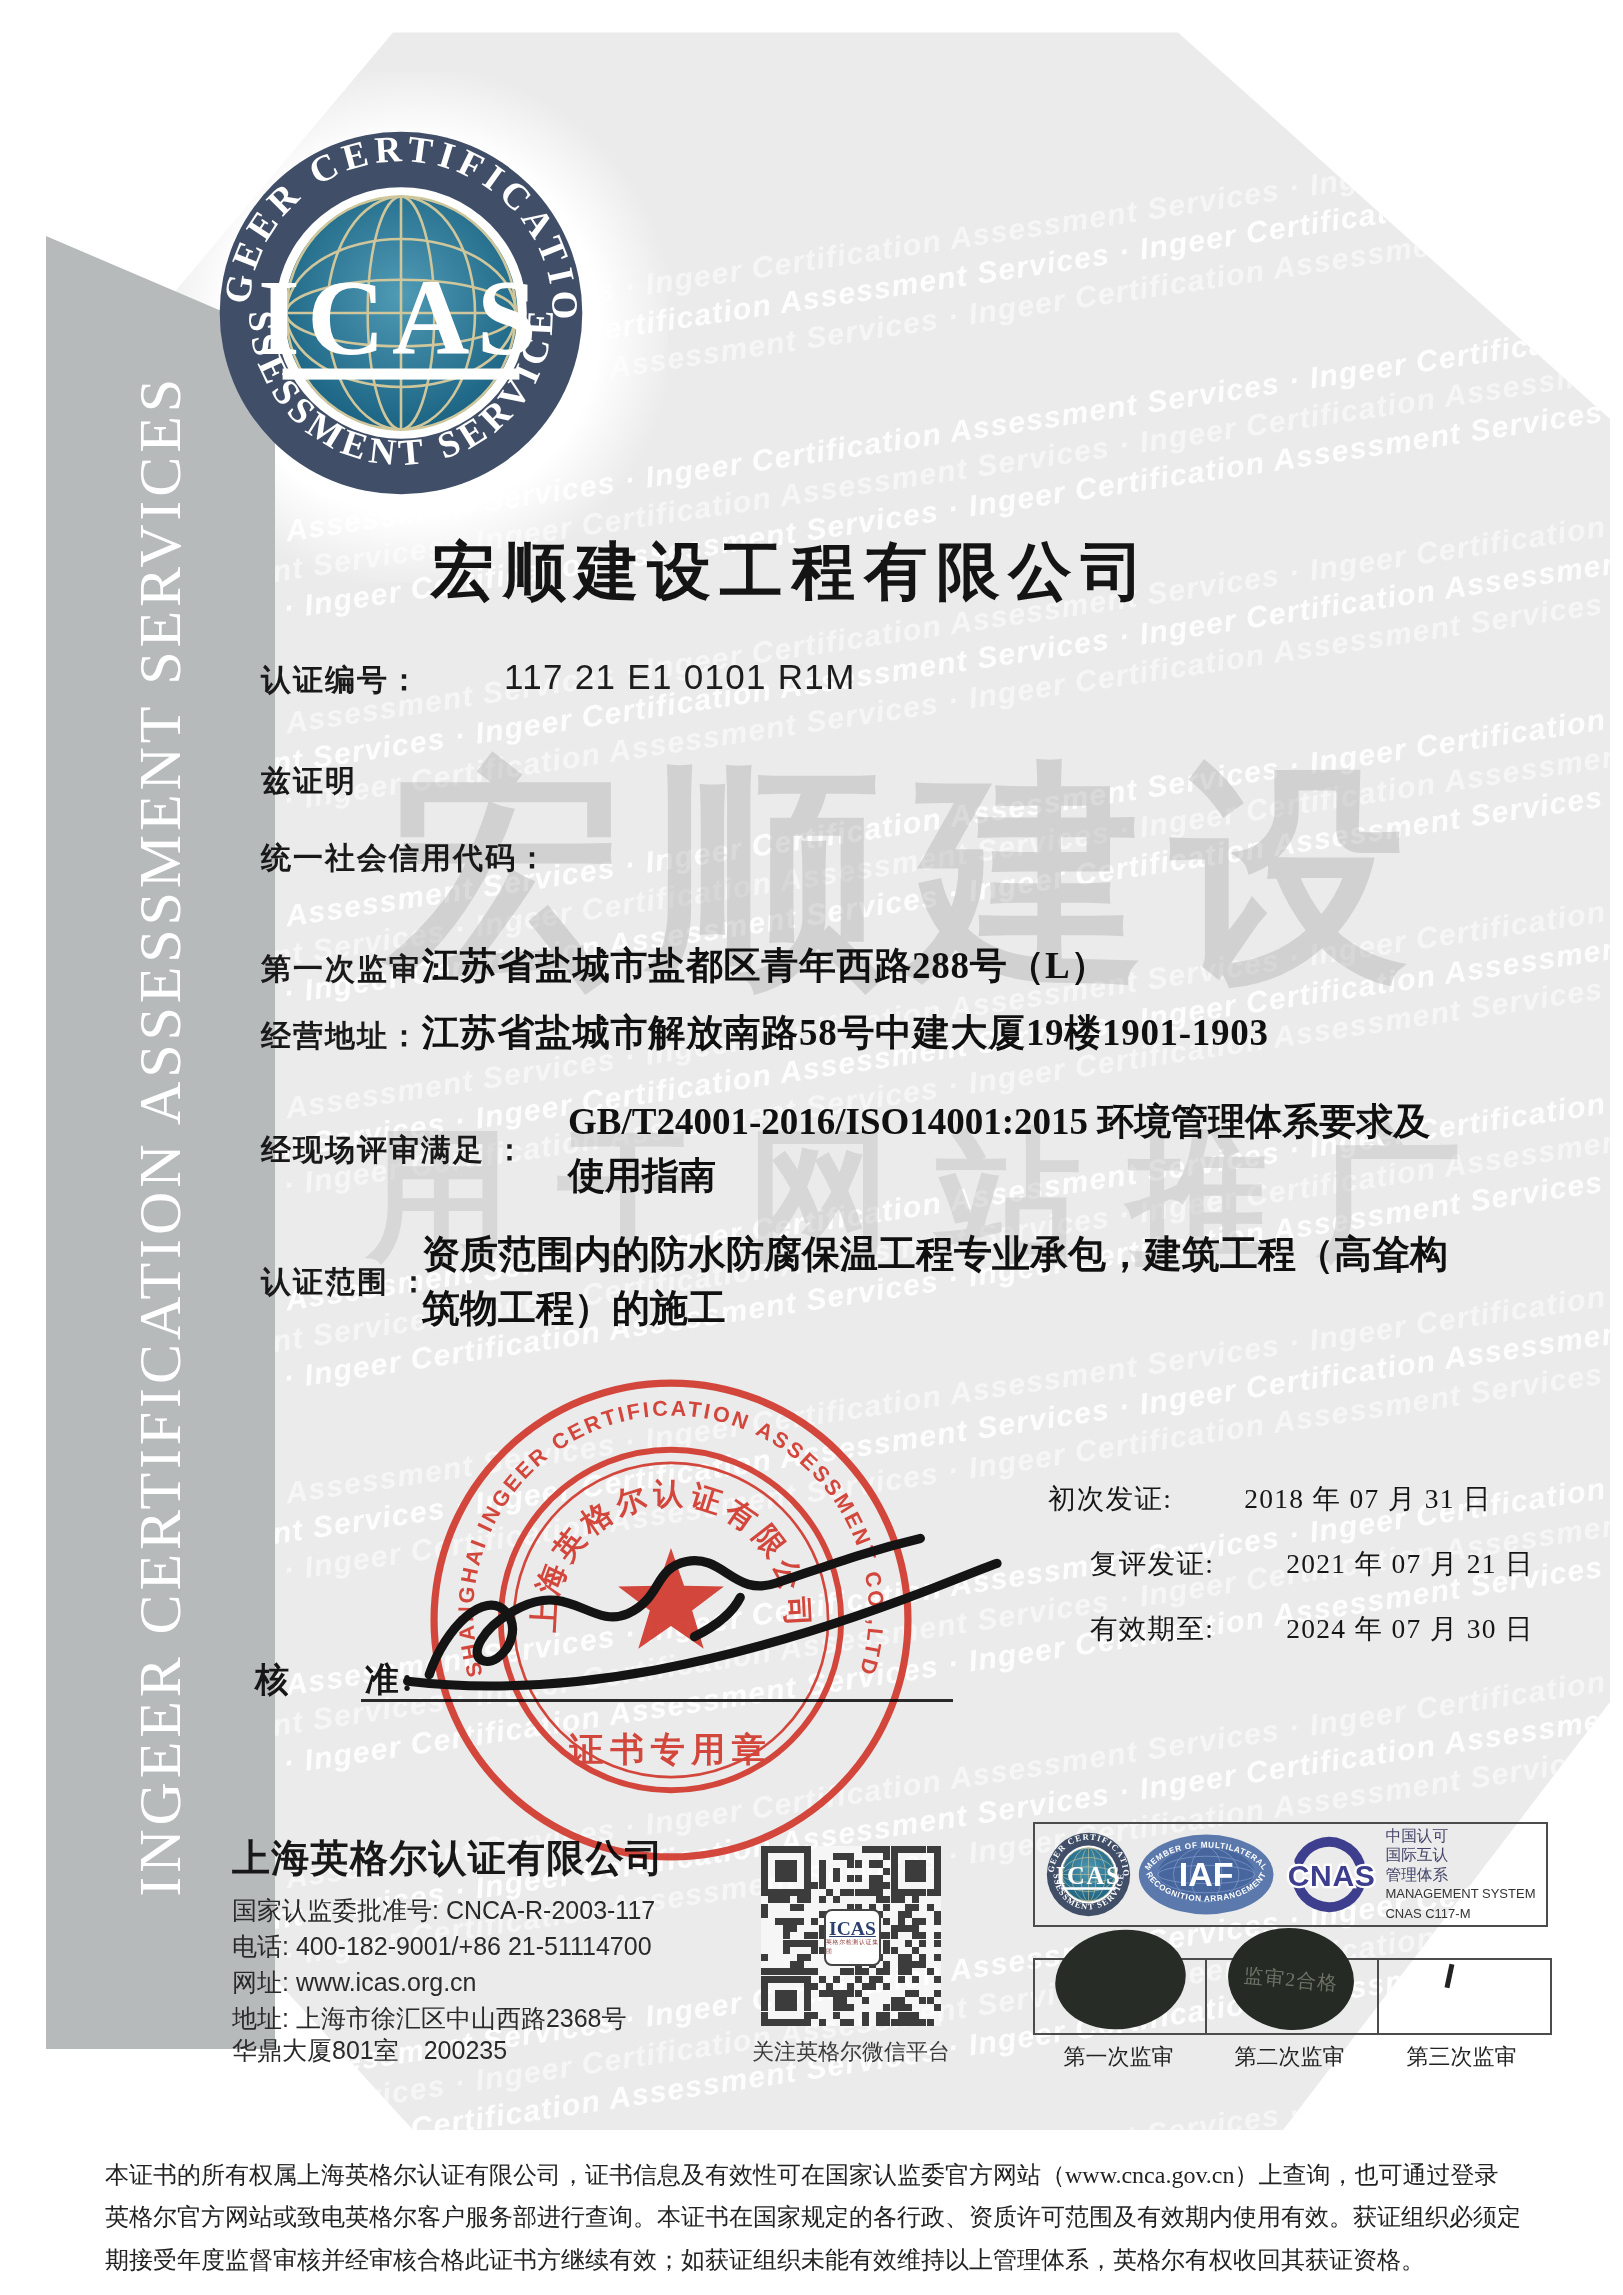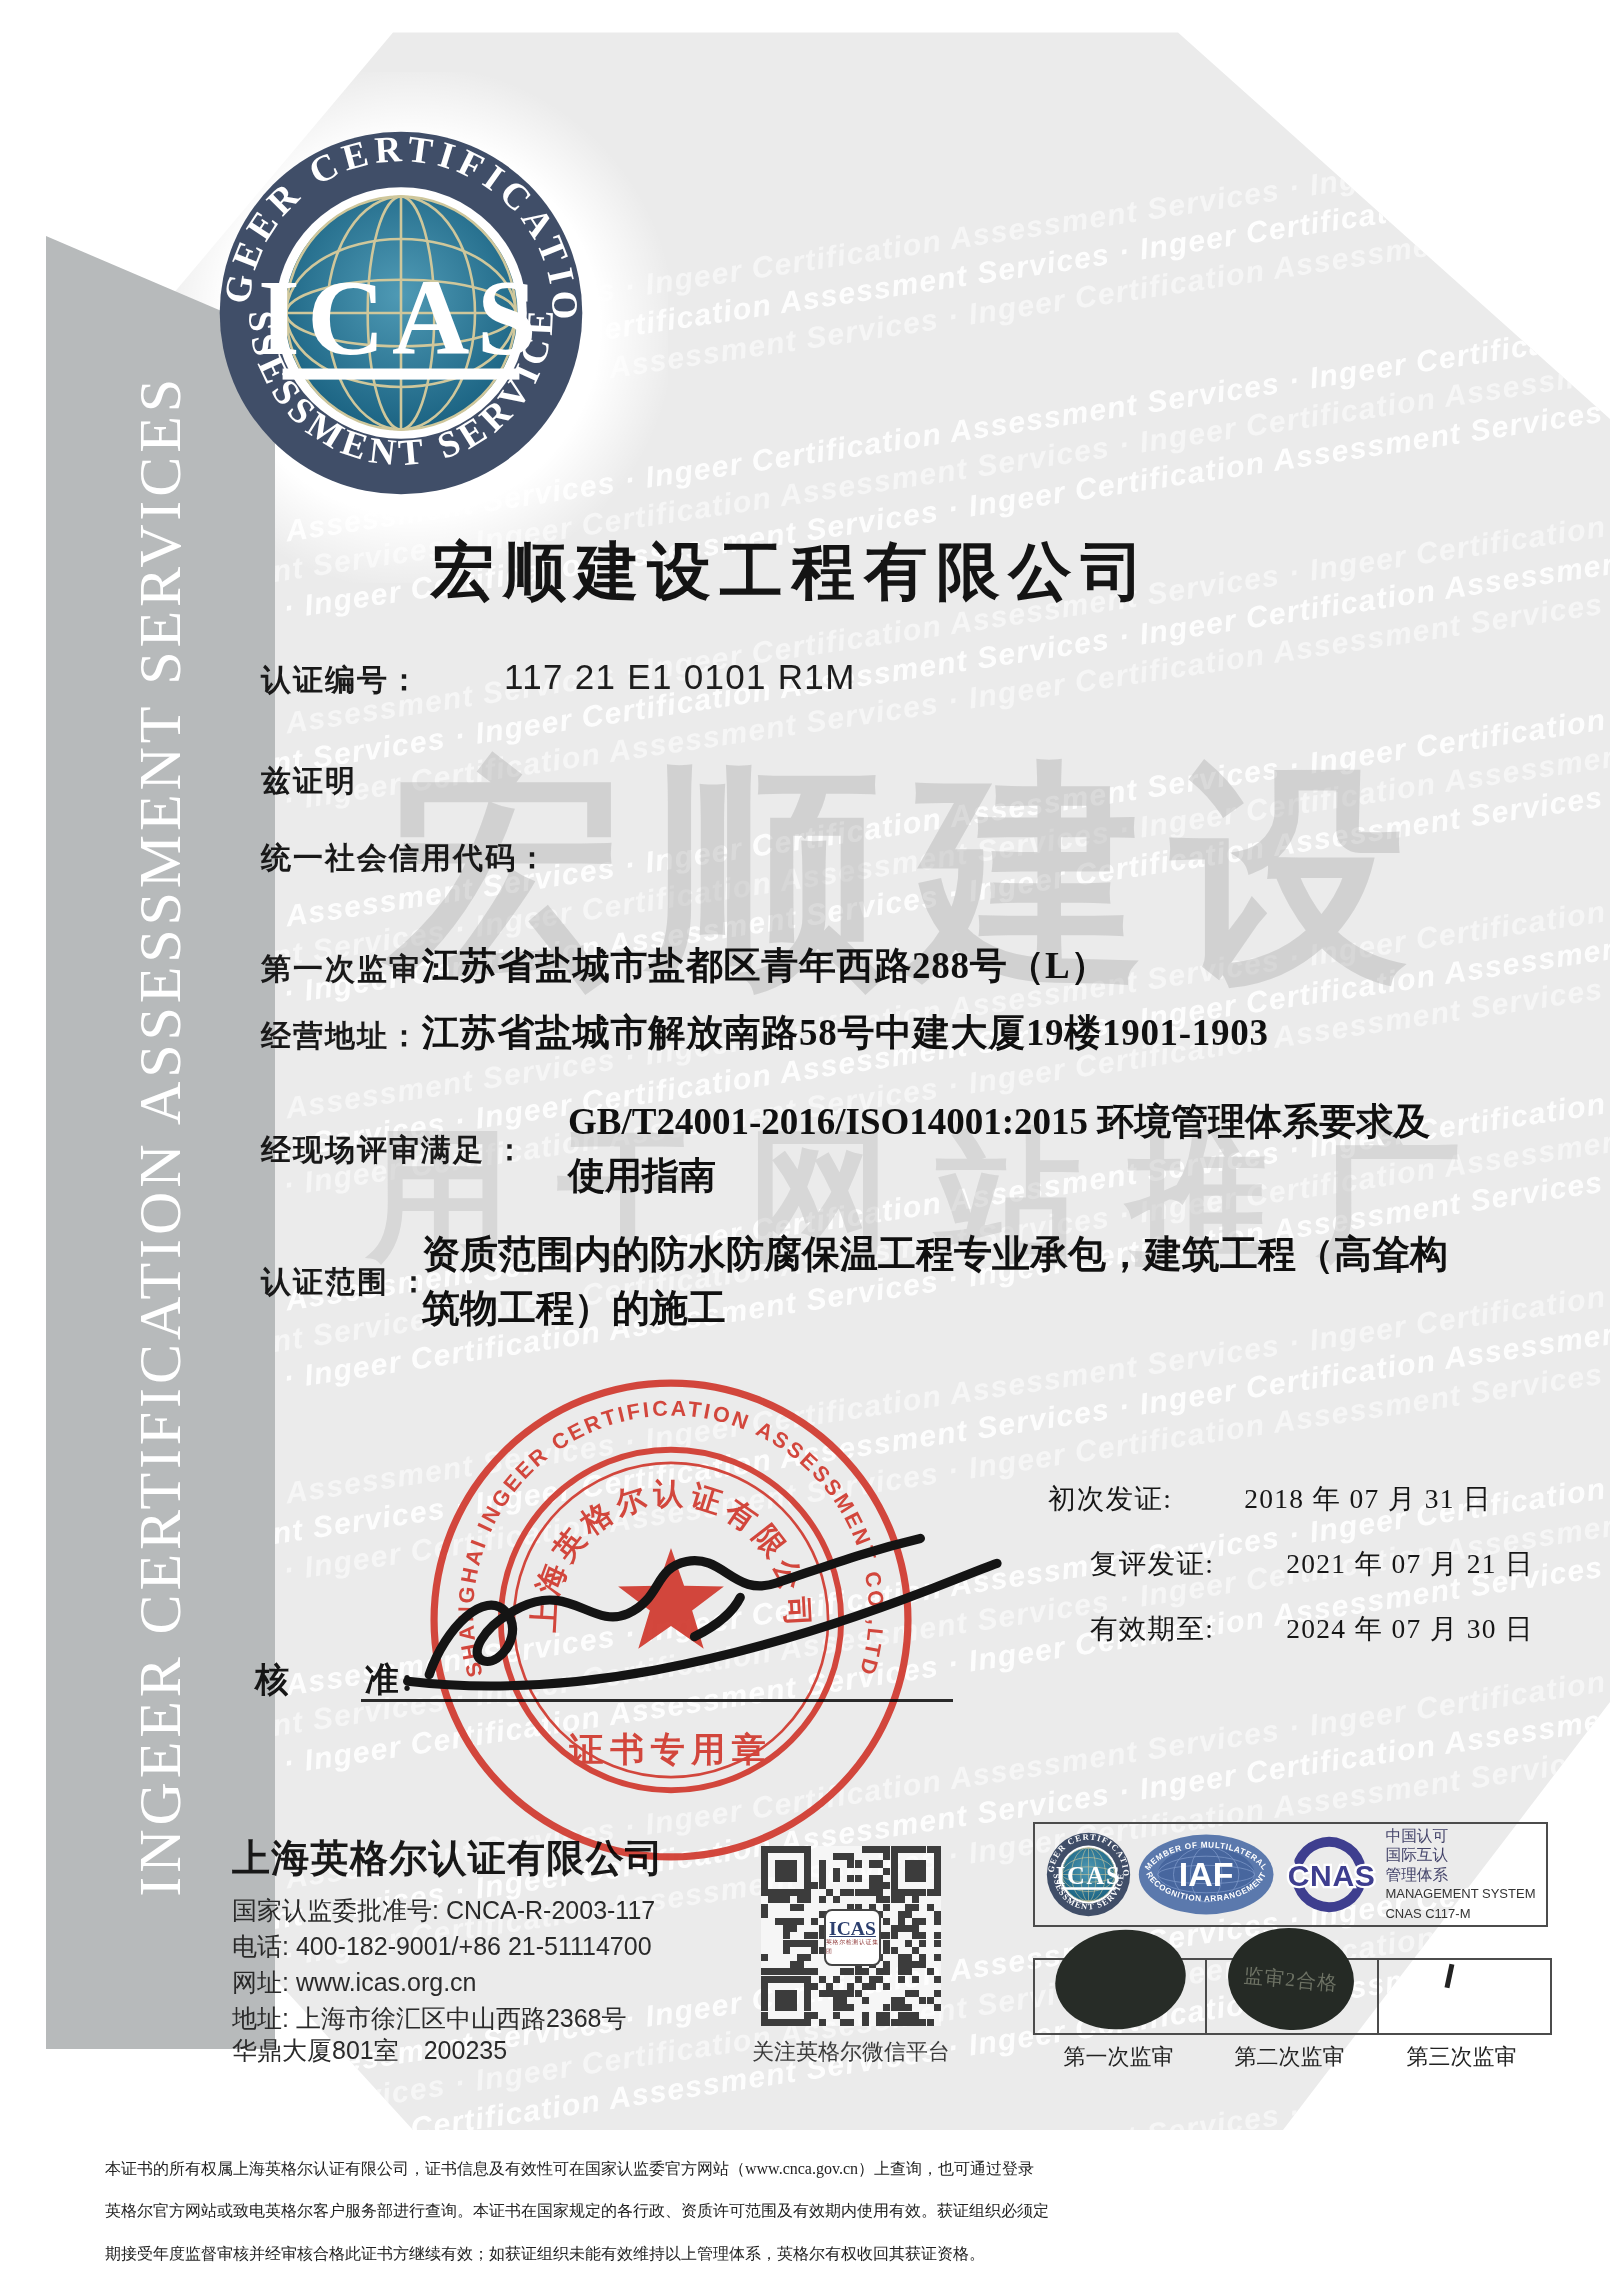--- a/index.html
+++ b/index.html
@@ -72,21 +72,21 @@
   .cnas-lines .en{font-family:"Liberation Sans",sans-serif;font-size:13px;color:#333;}
 
   .stamps-box{left:1033px;top:1958px;width:515px;height:73px;border:2.6px solid #4c4c4c;}
   .divider{position:absolute;top:0;width:2px;height:100%;background:#4c4c4c;}
   .oval{position:absolute;border-radius:50%;z-index:4;}
   .oval .in{position:absolute;left:0;top:0;width:100%;height:100%;display:flex;align-items:center;justify-content:center;
     color:#6d7264;font-size:19.6px;letter-spacing:1.3px;}
   .tick{position:absolute;width:4.6px;height:23.6px;background:#222;transform:rotate(12deg);z-index:4;}
   .surv-label{position:absolute;width:171px;text-align:center;font-size:22px;color:#222;top:2042px;}
 
-  .footer-line{position:absolute;left:105px;width:1433px;font-size:16px;color:#222;white-space:nowrap;
+  .footer-line{position:absolute;left:105px;width:1433px;font-size:24px;color:#222;white-space:nowrap;
     font-family:"Liberation Serif",serif;}
 </style>
 </head>
 <body>
 
 <div class="page">
 
   <div class="abs octagon">
       <div class="wline" style="top: -105px; left: -98px; opacity: 0.55;">Ingeer Certification Assessment Services · Ingeer Certification Assessment Services · Ingeer Certification Assessment Services · Ingeer Certification Assessment Services · Ingeer Certification Assessment Services · Ingeer Certification Assessment Services · Ingeer Certification Assessment Services · Ingeer Certification Assessment Services · Ingeer Certification Assessment Services · </div>
       <div class="wline" style="top: -41px; left: -268px; opacity: 0.95;">Ingeer Certification Assessment Services · Ingeer Certification Assessment Services · Ingeer Certification Assessment Services · Ingeer Certification Assessment Services · Ingeer Certification Assessment Services · Ingeer Certification Assessment Services · Ingeer Certification Assessment Services · Ingeer Certification Assessment Services · Ingeer Certification Assessment Services · </div>

